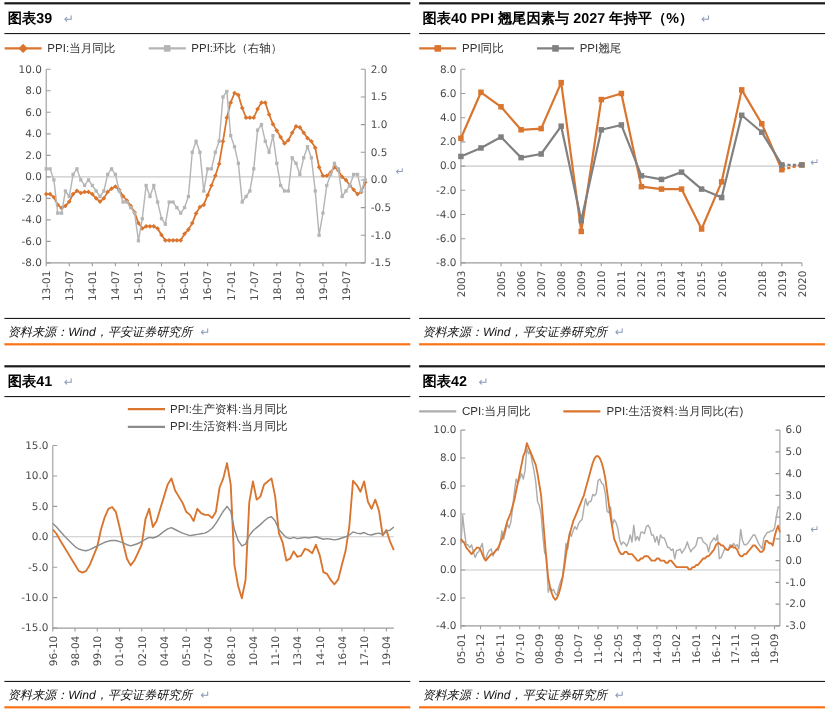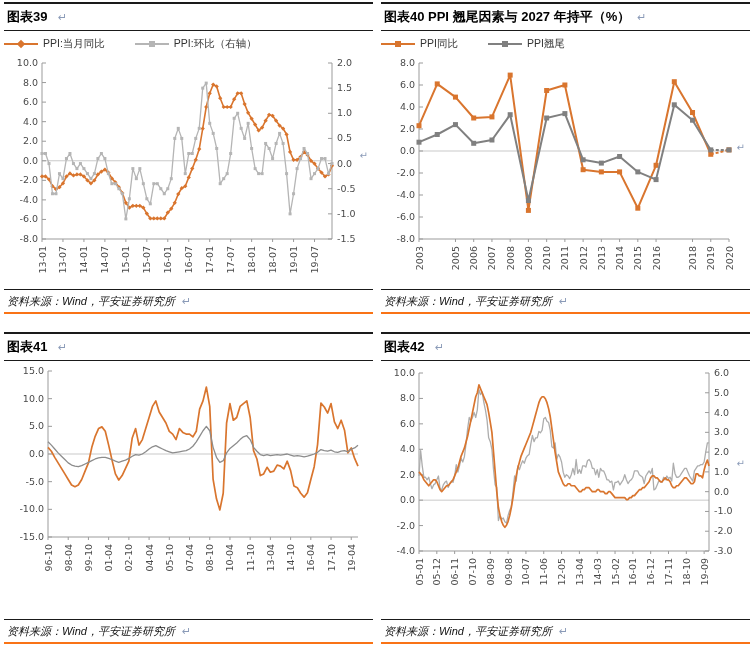--- a/index.html
+++ b/index.html
@@ -424,20 +424,34 @@
     </div>
   </div>
 
   <div class="cell">
     <div class="panel">
       <div class="title-row">
         <span class="fig-label">图表41</span>
         <span class="pilcrow">↵</span>
       </div>
       <div class="chart-region">
+        <div class="legend column" id="legend-2">
+            <div class="legend-item">
+              <svg width="34" height="10">
+                <line x1="0" x2="34" y1="5" y2="5" stroke="#D9752E" stroke-width="2"></line>
+              </svg>
+              <span>PPI:生产资料:当月同比</span>
+            </div>
+            <div class="legend-item">
+              <svg width="34" height="10">
+                <line x1="0" x2="34" y1="5" y2="5" stroke="#8C8C8C" stroke-width="2"></line>
+              </svg>
+              <span>PPI:生活资料:当月同比</span>
+            </div>
+          </div>
         <svg id="chart-2" width="366" height="220" viewBox="0 0 366 220">
             <line x1="44" x2="354" y1="89" y2="89" stroke="#C9C9C9" stroke-width="1"></line>
             <line x1="44" x2="44" y1="6" y2="172" stroke="#9B9B9B"></line>
             <line x1="44" x2="354" y1="172" y2="172" stroke="#9B9B9B"></line>
             <line x1="44" x2="48" y1="6" y2="6" stroke="#9B9B9B"></line>
             <text x="40" y="9" text-anchor="end" class="axis-txt">15.0</text>
             <line x1="44" x2="48" y1="33.66666666666666" y2="33.66666666666666" stroke="#9B9B9B"></line>
             <text x="40" y="36.66666666666666" text-anchor="end" class="axis-txt">10.0</text>
             <line x1="44" x2="48" y1="61.33333333333334" y2="61.33333333333334" stroke="#9B9B9B"></line>
             <text x="40" y="64.33333333333334" text-anchor="end" class="axis-txt">5.0</text>
@@ -491,20 +505,34 @@
     </div>
   </div>
 
   <div class="cell">
     <div class="panel">
       <div class="title-row">
         <span class="fig-label">图表42</span>
         <span class="pilcrow">↵</span>
       </div>
       <div class="chart-region">
+        <div class="legend" id="legend-3">
+            <div class="legend-item">
+              <svg width="34" height="10">
+                <line x1="0" x2="34" y1="5" y2="5" stroke="#ADADAD" stroke-width="2"></line>
+              </svg>
+              <span>CPI:当月同比</span>
+            </div>
+            <div class="legend-item">
+              <svg width="34" height="10">
+                <line x1="0" x2="34" y1="5" y2="5" stroke="#D9752E" stroke-width="2"></line>
+              </svg>
+              <span>PPI:生活资料:当月同比(右)</span>
+            </div>
+          </div>
         <svg id="chart-3" width="366" height="234" viewBox="0 0 366 234">
             <line x1="38" x2="328" y1="135.14285714285714" y2="135.14285714285714" stroke="#C9C9C9" stroke-width="1"></line>
             <line x1="38" x2="38" y1="8" y2="186" stroke="#9B9B9B"></line>
             <line x1="38" x2="328" y1="186" y2="186" stroke="#9B9B9B"></line>
             <line x1="328" x2="328" y1="8" y2="186" stroke="#9B9B9B"></line>
             <line x1="38" x2="42" y1="8" y2="8" stroke="#9B9B9B"></line>
             <text x="34" y="11" text-anchor="end" class="axis-txt">10.0</text>
             <line x1="38" x2="42" y1="33.428571428571445" y2="33.428571428571445" stroke="#9B9B9B"></line>
             <text x="34" y="36.428571428571445" text-anchor="end" class="axis-txt">8.0</text>
             <line x1="38" x2="42" y1="58.85714285714286" y2="58.85714285714286" stroke="#9B9B9B"></line>

